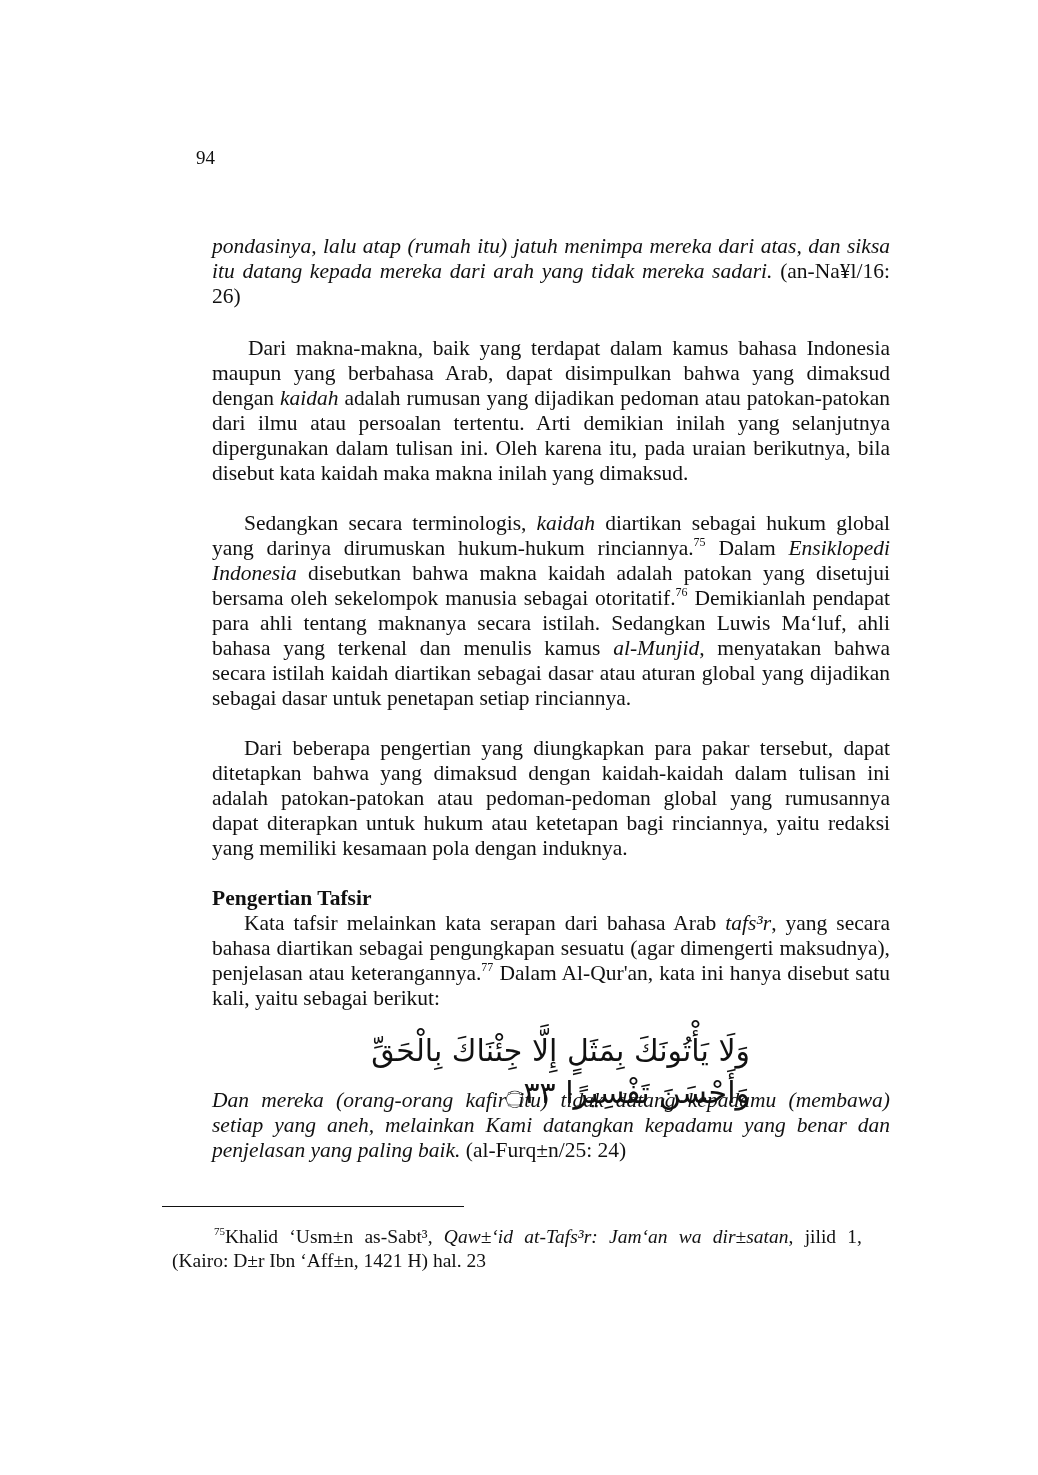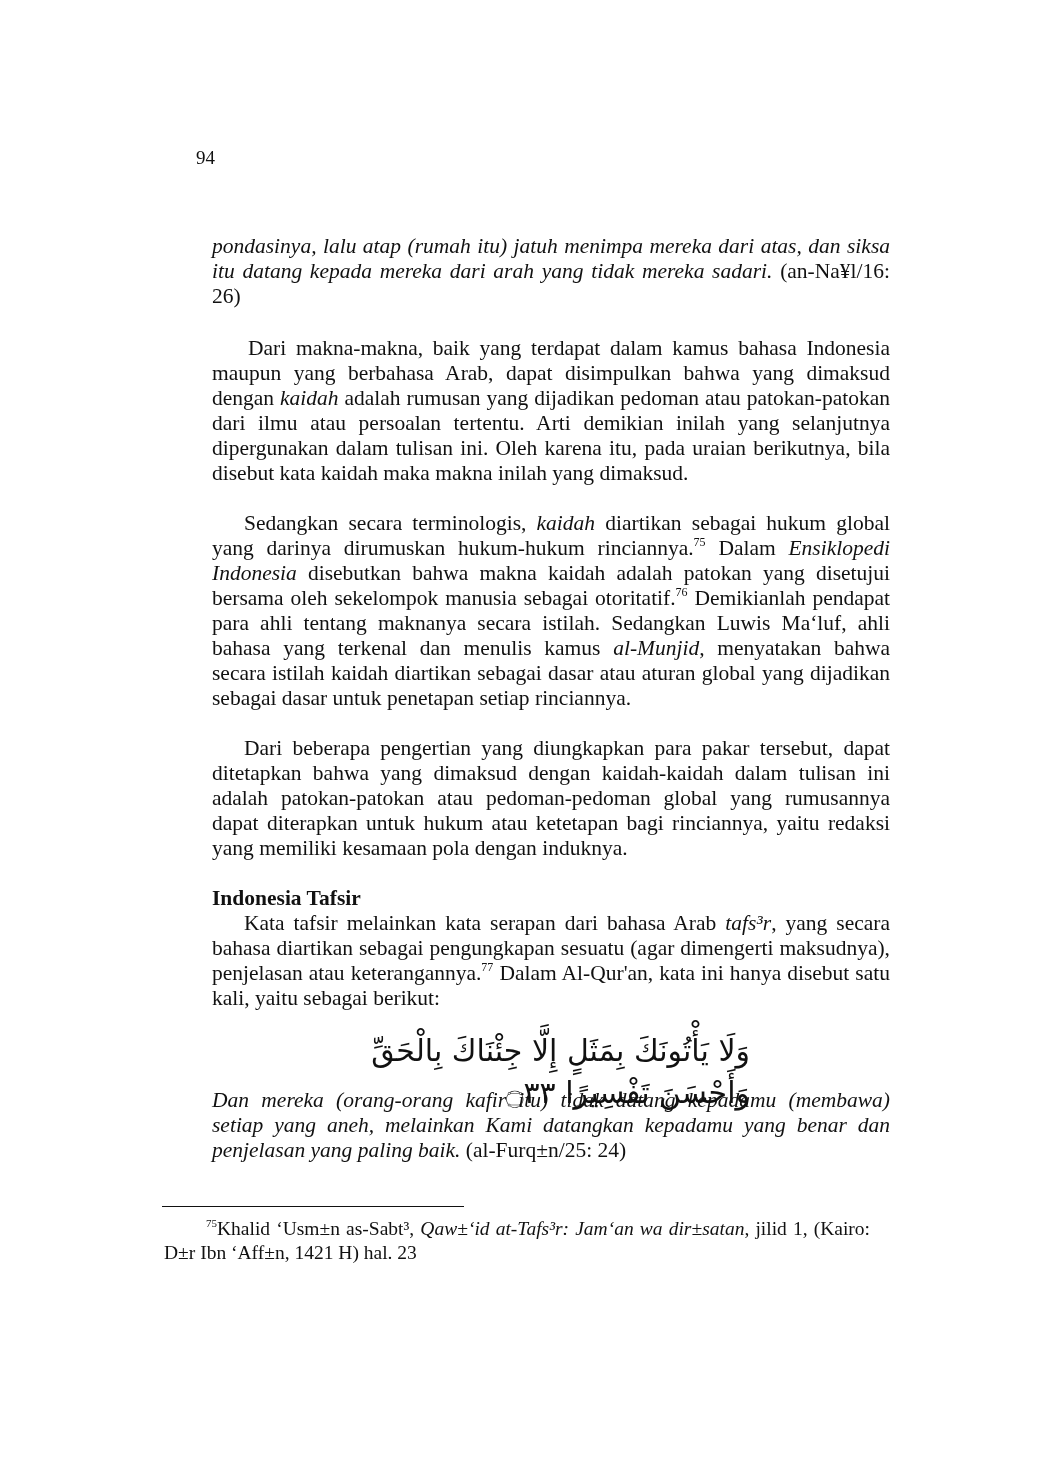--- a/index.html
+++ b/index.html
@@ -21,21 +21,21 @@
     .arabic {
       position: absolute; left: 300px; width: 450px; top: 1030px; height: 42px;
       font-family: "DejaVu Sans", sans-serif; font-size: 30px; line-height: 42px;
       direction: rtl; font-weight: normal; letter-spacing: 0;
     }
     .rule { position: absolute; left: 162px; top: 1206px; width: 302px; height: 0; border-top: 1.5px solid #111; }
     .footnotes {
       position: absolute; left: 164px; top: 1217px; width: 706px;
       font-size: 19.5px; line-height: 24px; text-align: justify;
     }
-    .footnotes p { margin: 0; text-indent: 42px; }
+    .footnotes p { margin: 8px; text-indent: 42px; }
     .footnotes sup { font-size: 11px; vertical-align: 8px; }
   </style>
 </head>
 <body>
 
 <div class="page-number">94</div>
 
 <div class="body-text" style="top:234px;">
   <p><span class="it">pondasinya, lalu atap (rumah itu) jatuh menimpa mereka dari atas, dan siksa itu datang kepada mereka dari arah yang tidak mereka sadari.</span> <span>(an-Na¥l/16: 26)</span></p>
 </div>
@@ -45,21 +45,21 @@
 </div>
 
 <div class="body-text" style="top:511px;">
   <p class="indent"><span>Sedangkan secara terminologis, </span><span class="it">kaidah</span><span> diartikan sebagai hukum global yang darinya dirumuskan hukum-hukum rinciannya.</span><sup>75</sup><span> Dalam </span><span class="it">Ensiklopedi Indonesia</span><span> disebutkan bahwa makna kaidah adalah patokan yang disetujui bersama oleh sekelompok manusia sebagai otoritatif.</span><sup>76</sup><span> Demikianlah pendapat para ahli tentang maknanya secara istilah. Sedangkan Luwis Ma‘luf, ahli bahasa yang terkenal dan menulis kamus </span><span class="it">al-Munjid,</span><span> menyatakan bahwa secara istilah kaidah diartikan sebagai dasar atau aturan global yang dijadikan sebagai dasar untuk penetapan setiap rinciannya.</span></p>
 </div>
 
 <div class="body-text" style="top:736px;">
   <p class="indent">Dari beberapa pengertian yang diungkapkan para pakar tersebut, dapat ditetapkan bahwa yang dimaksud dengan kaidah-kaidah dalam tulisan ini adalah patokan-patokan atau pedoman-pedoman global yang rumusannya dapat diterapkan untuk hukum atau ketetapan bagi rinciannya, yaitu redaksi yang memiliki kesamaan pola dengan induknya.</p>
 </div>
 
-<div class="body-text heading" style="top:886px;">Indonesia Tafsir</div>
+<div class="body-text heading" style="top:886px;">Pengertian Tafsir</div>
 
 <div class="body-text" style="top:911px;">
   <p class="indent"><span>Kata tafsir melainkan kata serapan dari bahasa Arab </span><span class="it">tafs³r</span><span>, yang secara bahasa diartikan sebagai pengungkapan sesuatu (agar dimengerti maksudnya), penjelasan atau keterangannya.</span><sup>77</sup><span> Dalam Al-Qur'an, kata ini hanya disebut satu kali, yaitu sebagai berikut:</span></p>
 </div>
 
 <div class="arabic">وَلَا يَأْتُونَكَ بِمَثَلٍ إِلَّا جِئْنَاكَ بِالْحَقِّ وَأَحْسَنَ تَفْسِيرًا ۝٣٣</div>
 
 <div class="body-text" style="top:1088px;">
   <p><span class="it">Dan mereka (orang-orang kafir itu) tidak datang kepadamu (membawa) setiap yang aneh, melainkan Kami datangkan kepadamu yang benar dan penjelasan yang paling baik.</span> <span>(al-Furq±n/25: 24)</span></p>
 </div>

